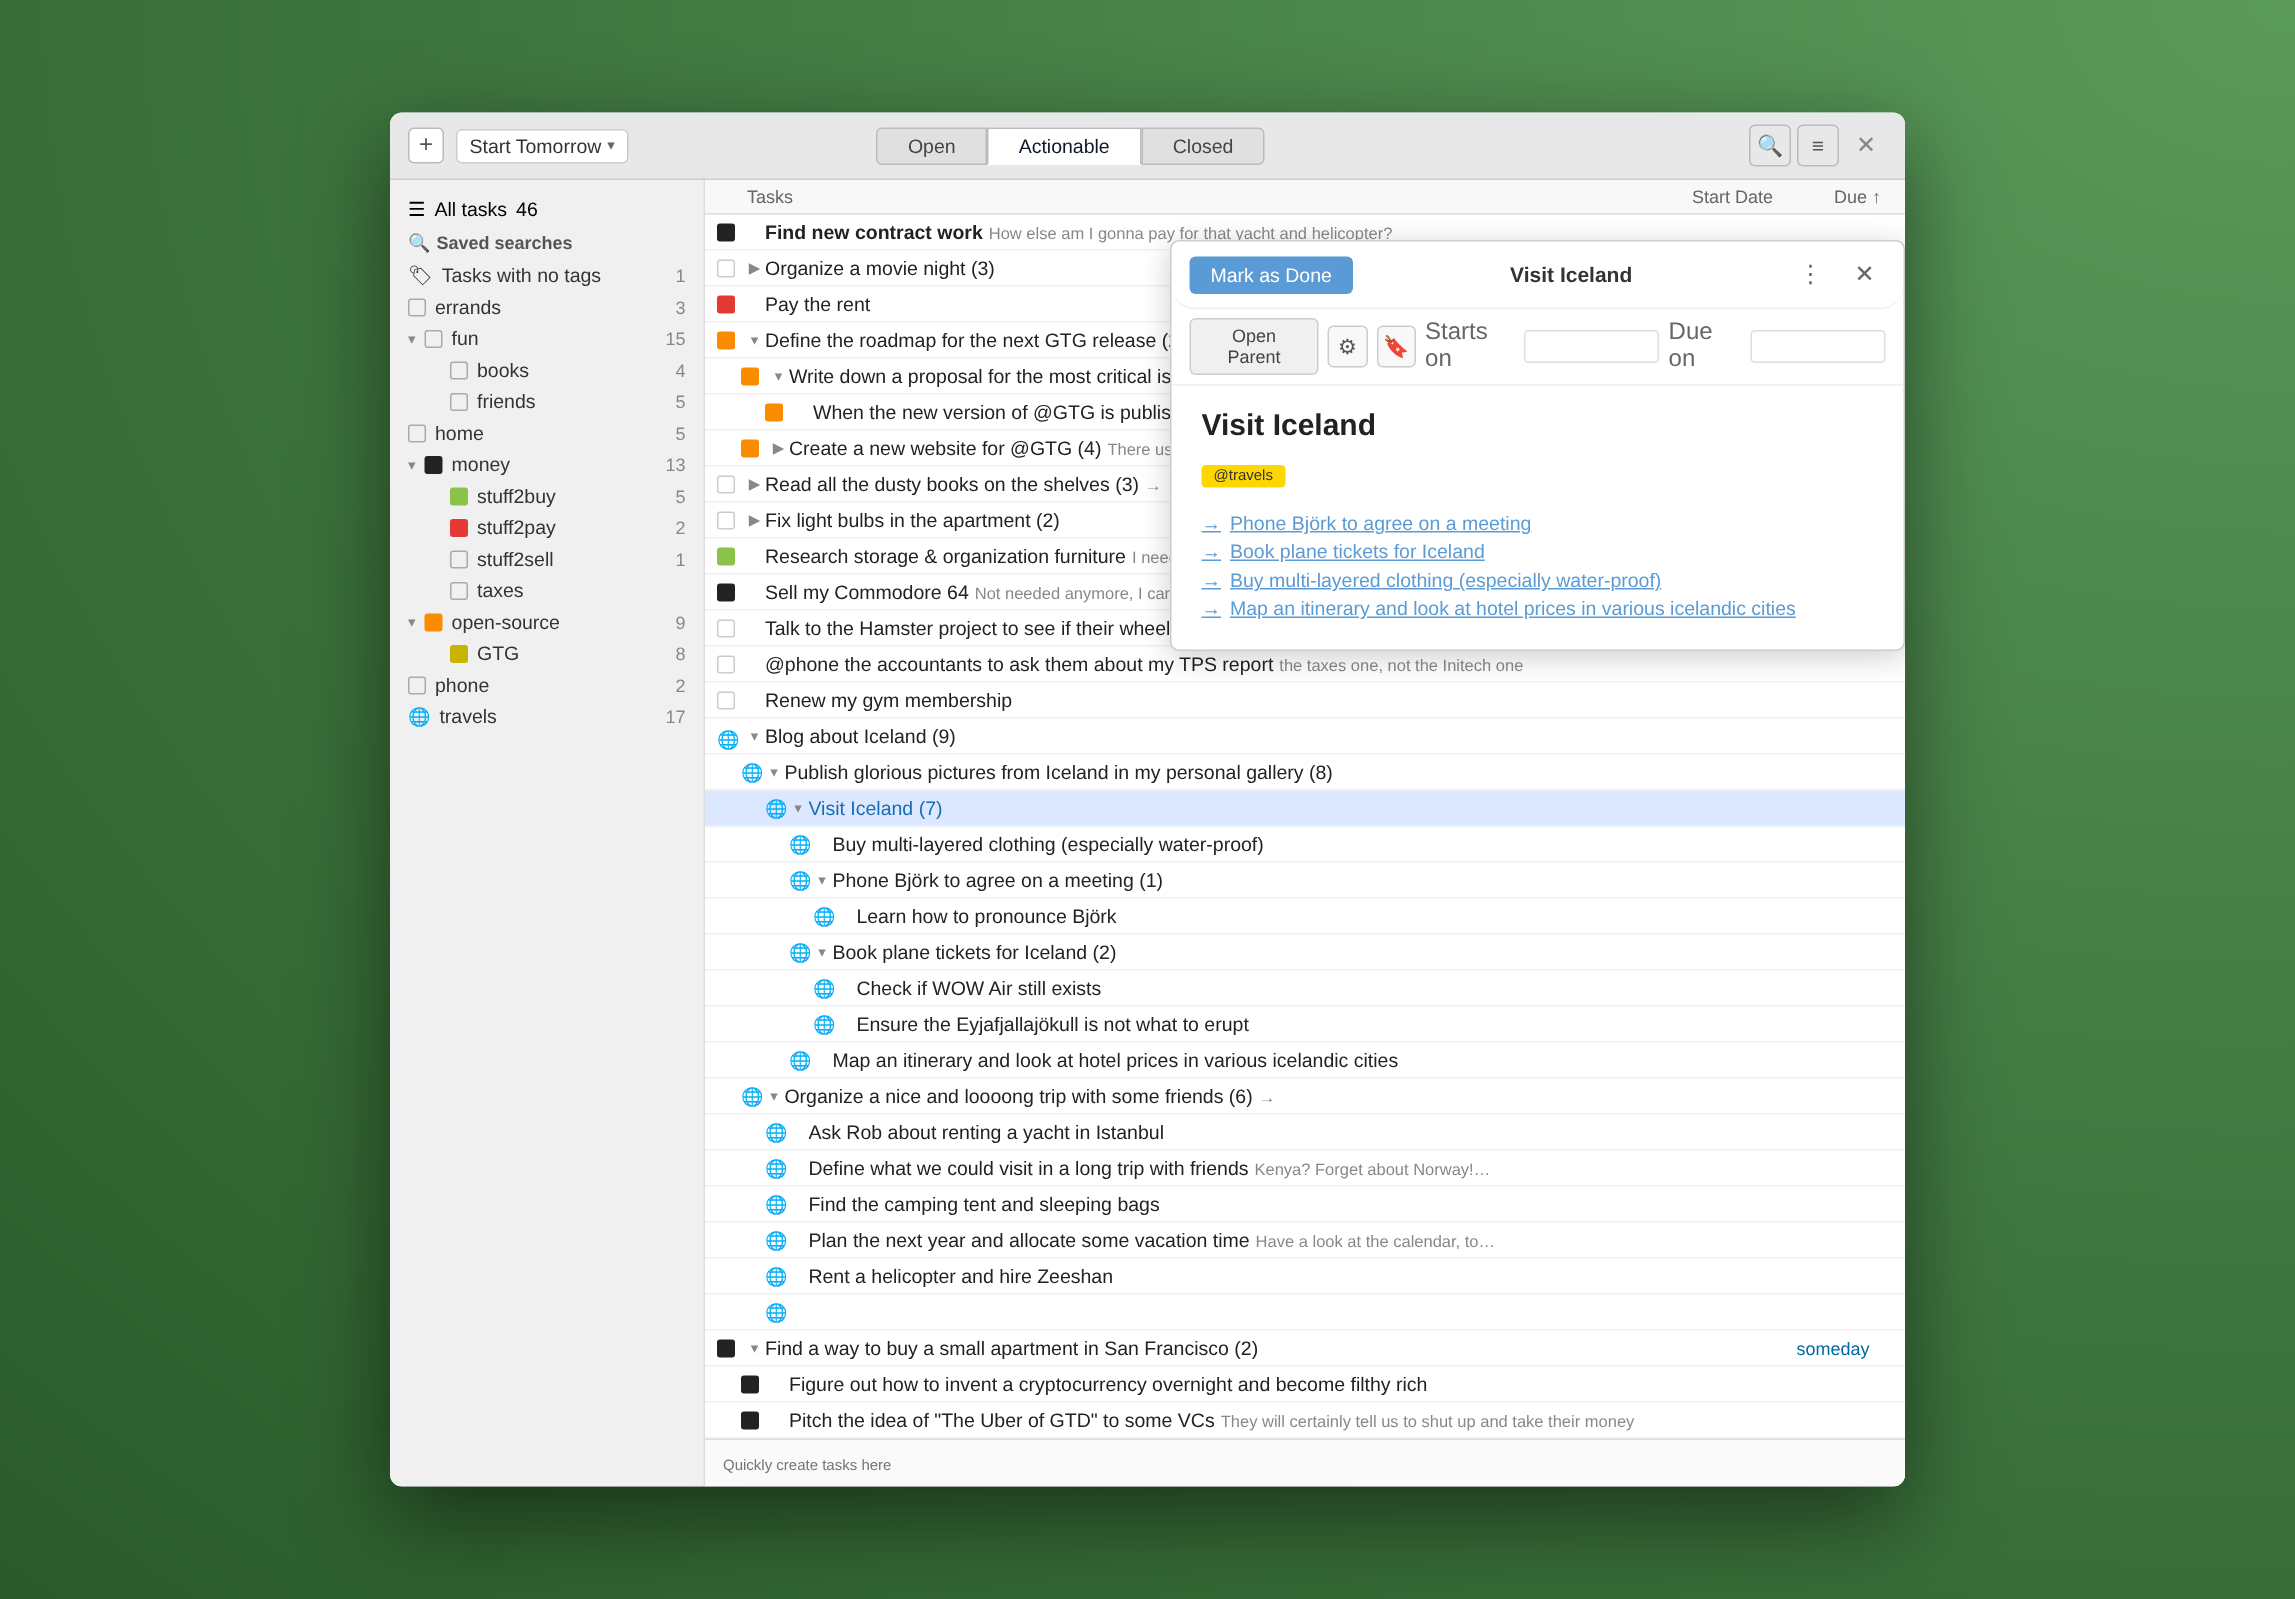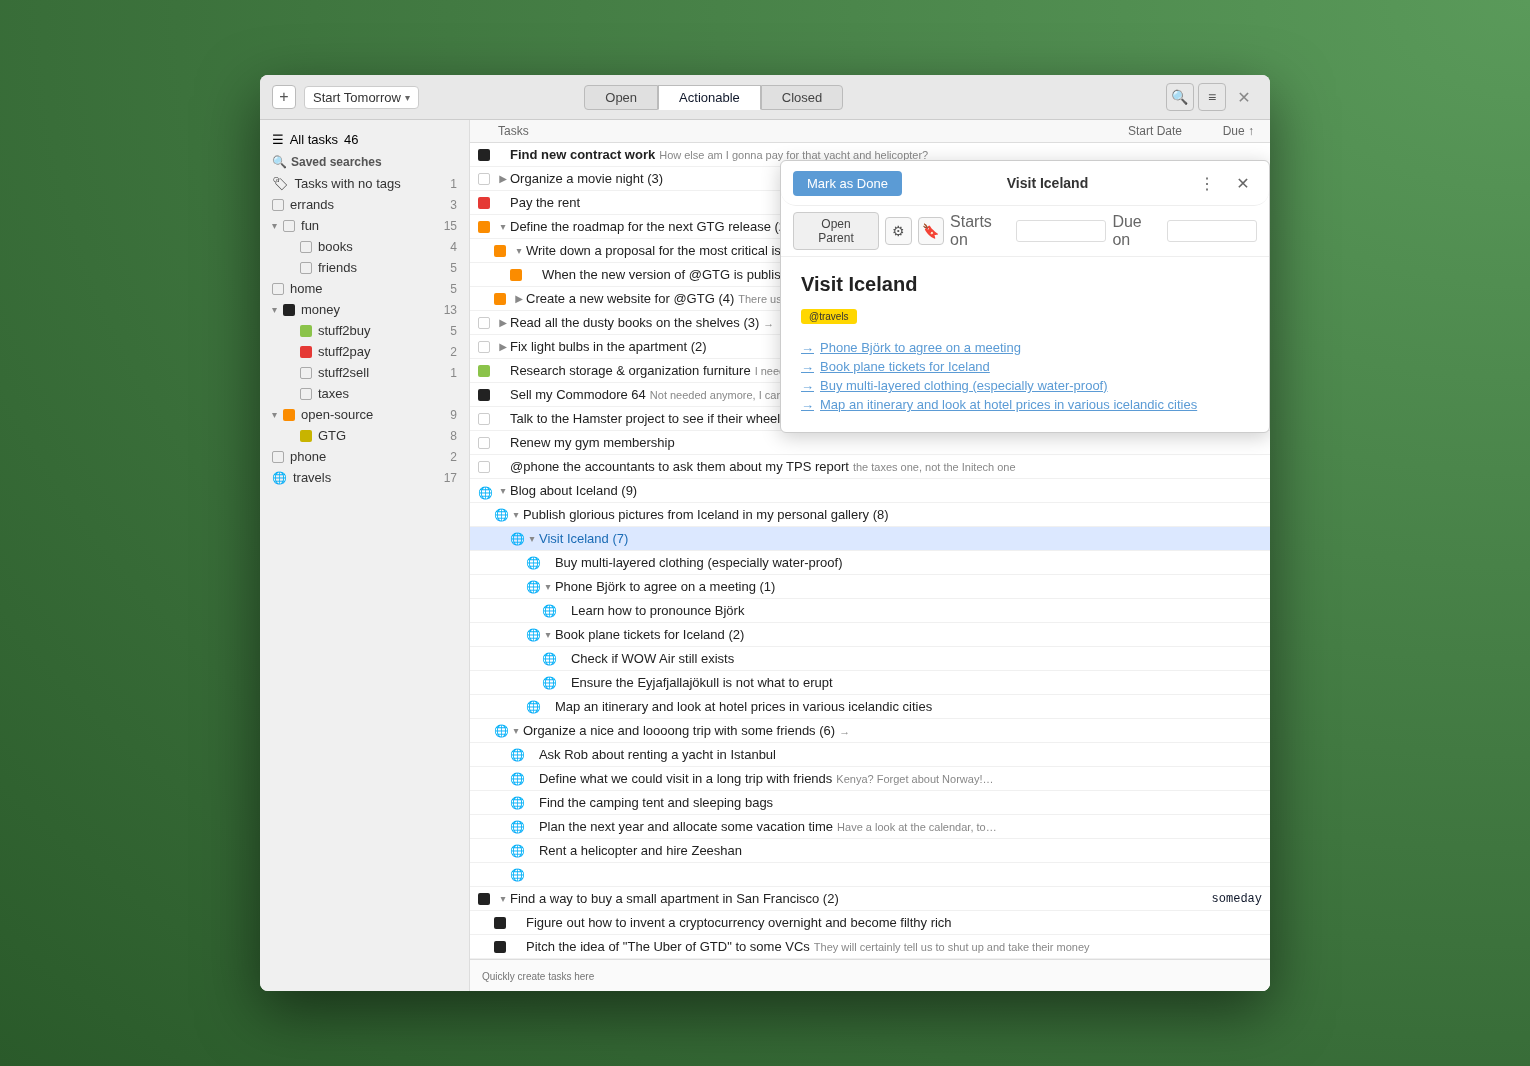--- a/index.html
+++ b/index.html
@@ -184,21 +184,21 @@
     }
     .task-row .task-content {
       flex: 1;
       display: flex;
       align-items: baseline;
       gap: 4px;
       overflow: hidden;
     }
     .task-row .task-name { font-size: 13px; color: #222; white-space: nowrap; }
     .task-row .task-desc { font-size: 11px; color: #888; overflow: hidden; text-overflow: ellipsis; white-space: nowrap; flex: 1; }
-    .task-row .task-date { font-size: 12px; color: #0f172a; width: 80px; text-align: right; flex-shrink: 0; font-family: Liberation Mono, monospace; }
+    .task-row .task-date { font-size: 12px; color: #0369a1; width: 80px; text-align: center; flex-shrink: 0; }
     .task-row .task-start-date { font-size: 12px; color: #666; width: 100px; text-align: right; flex-shrink: 0; }
     .indent-1 { padding-left: 24px; }
     .indent-2 { padding-left: 40px; }
     .indent-3 { padding-left: 56px; }
     .indent-4 { padding-left: 72px; }
     .globe-icon { font-size: 12px; }
     
     .black-sq { background: #222; }
     .red-sq { background: #e53935; }
     .orange-sq { background: #fb8c00; }
@@ -562,30 +562,30 @@
         <div class="task-expand"></div>
         <div class="task-content">
           <span class="task-name">Talk to the Hamster project to see if their wheel is still spinning</span>
         </div>
       </div>
 
       <div class="task-row">
         <div class="task-indicator" style="background:transparent;border:1px solid #ccc;"></div>
         <div class="task-expand"></div>
         <div class="task-content">
-          <span class="task-name">Renew my gym membership</span>
-        </div>
-      </div>
-
-      <div class="task-row">
-        <div class="task-indicator" style="background:transparent;border:1px solid #ccc;"></div>
-        <div class="task-expand"></div>
-        <div class="task-content">
           <span class="task-name">@phone the accountants to ask them about my TPS report</span>
           <span class="task-desc">the taxes one, not the Initech one</span>
+        </div>
+      </div>
+
+      <div class="task-row">
+        <div class="task-indicator" style="background:transparent;border:1px solid #ccc;"></div>
+        <div class="task-expand"></div>
+        <div class="task-content">
+          <span class="task-name">Renew my gym membership</span>
         </div>
       </div>
 
       <div class="task-row">
         <div class="task-indicator" style="background:transparent;">
           <span class="globe-icon">🌐</span>
         </div>
         <div class="task-expand">▾</div>
         <div class="task-content">
           <span class="task-name">Blog about Iceland (9)</span>

